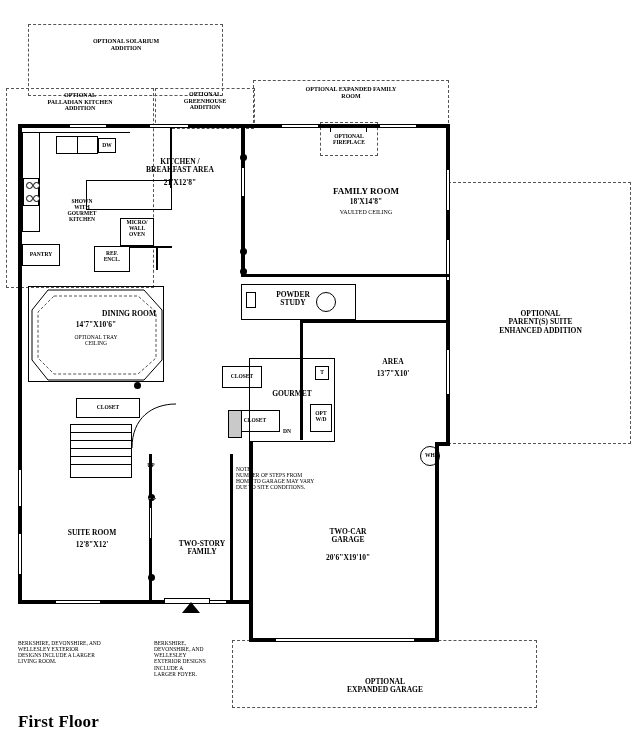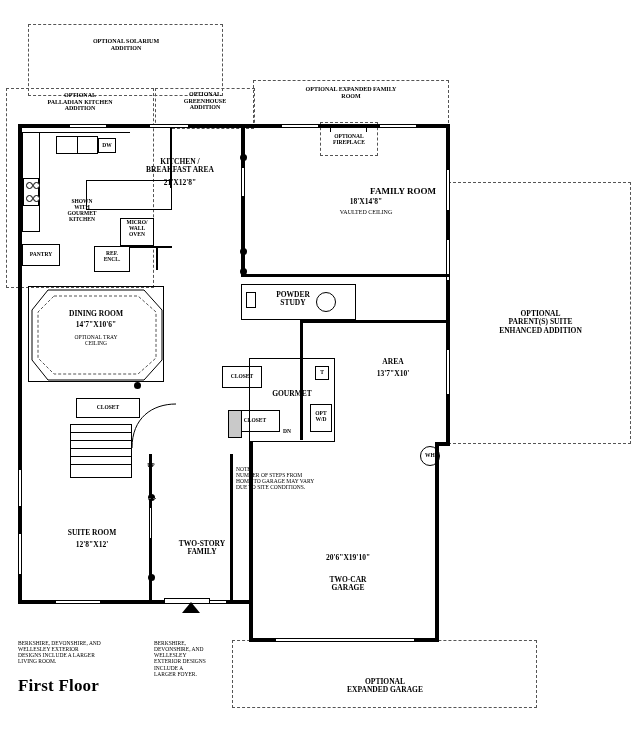--- a/index.html
+++ b/index.html
@@ -65,21 +65,21 @@
   .title {
     position: absolute;
     font-family: "Liberation Serif", serif;
     font-weight: bold;
     font-size: 17px;
     letter-spacing: .2px;
   }
   .sm { font-size: 6px; }
   .xs { font-size: 5.5px; }
   .md { font-size: 7.5px; }
-  .lg { font-size: 9px; font-weight: bold; text-align: right; }
+  .lg { font-size: 9px; font-weight: bold; }
   .b  { font-weight: bold; }
 </style>
 </head>
 <body>
 
 <div id="plan">
 
   <div class="dash" style="left:28px;top:24px;width:195px;height:72px;"></div>
   <div class="lbl b sm" style="left:36px;top:38px;width:180px;">OPTIONAL SOLARIUM
 ADDITION</div>
@@ -184,21 +184,21 @@
   <div class="thin" style="left:130px;top:246px;width:42px;height:2px;"></div>
   <div class="thin" style="left:156px;top:246px;width:2px;height:24px;"></div>
 
   <div class="dash" style="left:172px;top:128px;width:82px;height:0;border-width:1px 0 0 0;"></div>
 
   <div class="room-outline" style="left:28px;top:286px;width:136px;height:96px;"></div>
   <svg width="146" height="106" style="position:absolute;left:24px;top:282px;">
     <polygon points="24,8 120,8 138,28 138,78 120,98 24,98 8,78 8,28" fill="none" stroke="#000" stroke-width="1"></polygon>
     <polygon points="30,14 114,14 132,30 132,76 114,92 30,92 14,76 14,30" fill="none" stroke="#555" stroke-width="1" stroke-dasharray="3,2"></polygon>
   </svg>
-  <div class="lbl b md" style="left:36px;top:310px;width:120px;">DINING ROOM</div>
+  <div class="lbl b md" style="left:36px;top:310px;width:120px;text-align:right;">DINING ROOM</div>
   <div class="lbl b md" style="left:36px;top:321px;width:120px;">14'7"X10'6"</div>
   <div class="lbl xs" style="left:36px;top:334px;width:120px;">OPTIONAL TRAY
 CEILING</div>
 
   <div class="room-outline" style="left:76px;top:398px;width:64px;height:20px;"></div>
   <div class="lbl b xs" style="left:82px;top:404px;width:52px;">CLOSET</div>
 
   <div class="room-outline" style="left:70px;top:424px;width:62px;height:54px;"></div>
   <div class="thin" style="left:70px;top:432px;width:62px;height:1px;"></div>
   <div class="thin" style="left:70px;top:440px;width:62px;height:1px;"></div>
@@ -247,21 +247,21 @@
   <div class="room-outline" style="left:222px;top:366px;width:40px;height:22px;"></div>
   <div class="lbl b xs" style="left:224px;top:373px;width:36px;">CLOSET</div>
   <div class="room-outline" style="left:230px;top:410px;width:50px;height:22px;"></div>
   <div class="lbl b xs" style="left:232px;top:417px;width:46px;">CLOSET</div>
   <div class="hatch" style="left:228px;top:410px;width:14px;height:28px;"></div>
   <div class="lbl b xs" style="left:278px;top:428px;width:18px;">DN</div>
 
   <div class="circle-o" style="left:420px;top:446px;width:20px;height:20px;"></div>
   <div class="lbl b xs" style="left:420px;top:452px;width:20px;">WH</div>
 
-  <div class="lbl b md" style="left:300px;top:528px;width:96px;margin-top:48px;">TWO-CAR
+  <div class="lbl b md" style="left:300px;top:528px;width:96px;">TWO-CAR
 GARAGE</div>
   <div class="lbl b md" style="left:300px;top:554px;width:96px;">20'6"X19'10"</div>
   <div class="lbl xs" style="left:236px;top:466px;width:130px;text-align:left;">NOTE:
 NUMBER OF STEPS FROM
 HOME TO GARAGE MAY VARY
 DUE TO SITE CONDITIONS.</div>
 
   <div class="lbl b md" style="left:40px;top:529px;width:104px;">SUITE ROOM</div>
   <div class="lbl b md" style="left:40px;top:541px;width:104px;">12'8"X12'</div>
   <div class="wall" style="left:149px;top:454px;width:3px;height:150px;"></div>
@@ -280,15 +280,15 @@
 WELLESLEY EXTERIOR
 DESIGNS INCLUDE A LARGER
 LIVING ROOM.</div>
   <div class="lbl xs" style="left:154px;top:640px;width:74px;text-align:left;">BERKSHIRE,
 DEVONSHIRE, AND
 WELLESLEY
 EXTERIOR DESIGNS
 INCLUDE A
 LARGER FOYER.</div>
 
-  <div class="title" style="left:18px;top:676px;">First Floor</div>
+  <div class="title" style="left:18px;top:712px;">First Floor</div>
 
 </div>
 
 </body></html>

